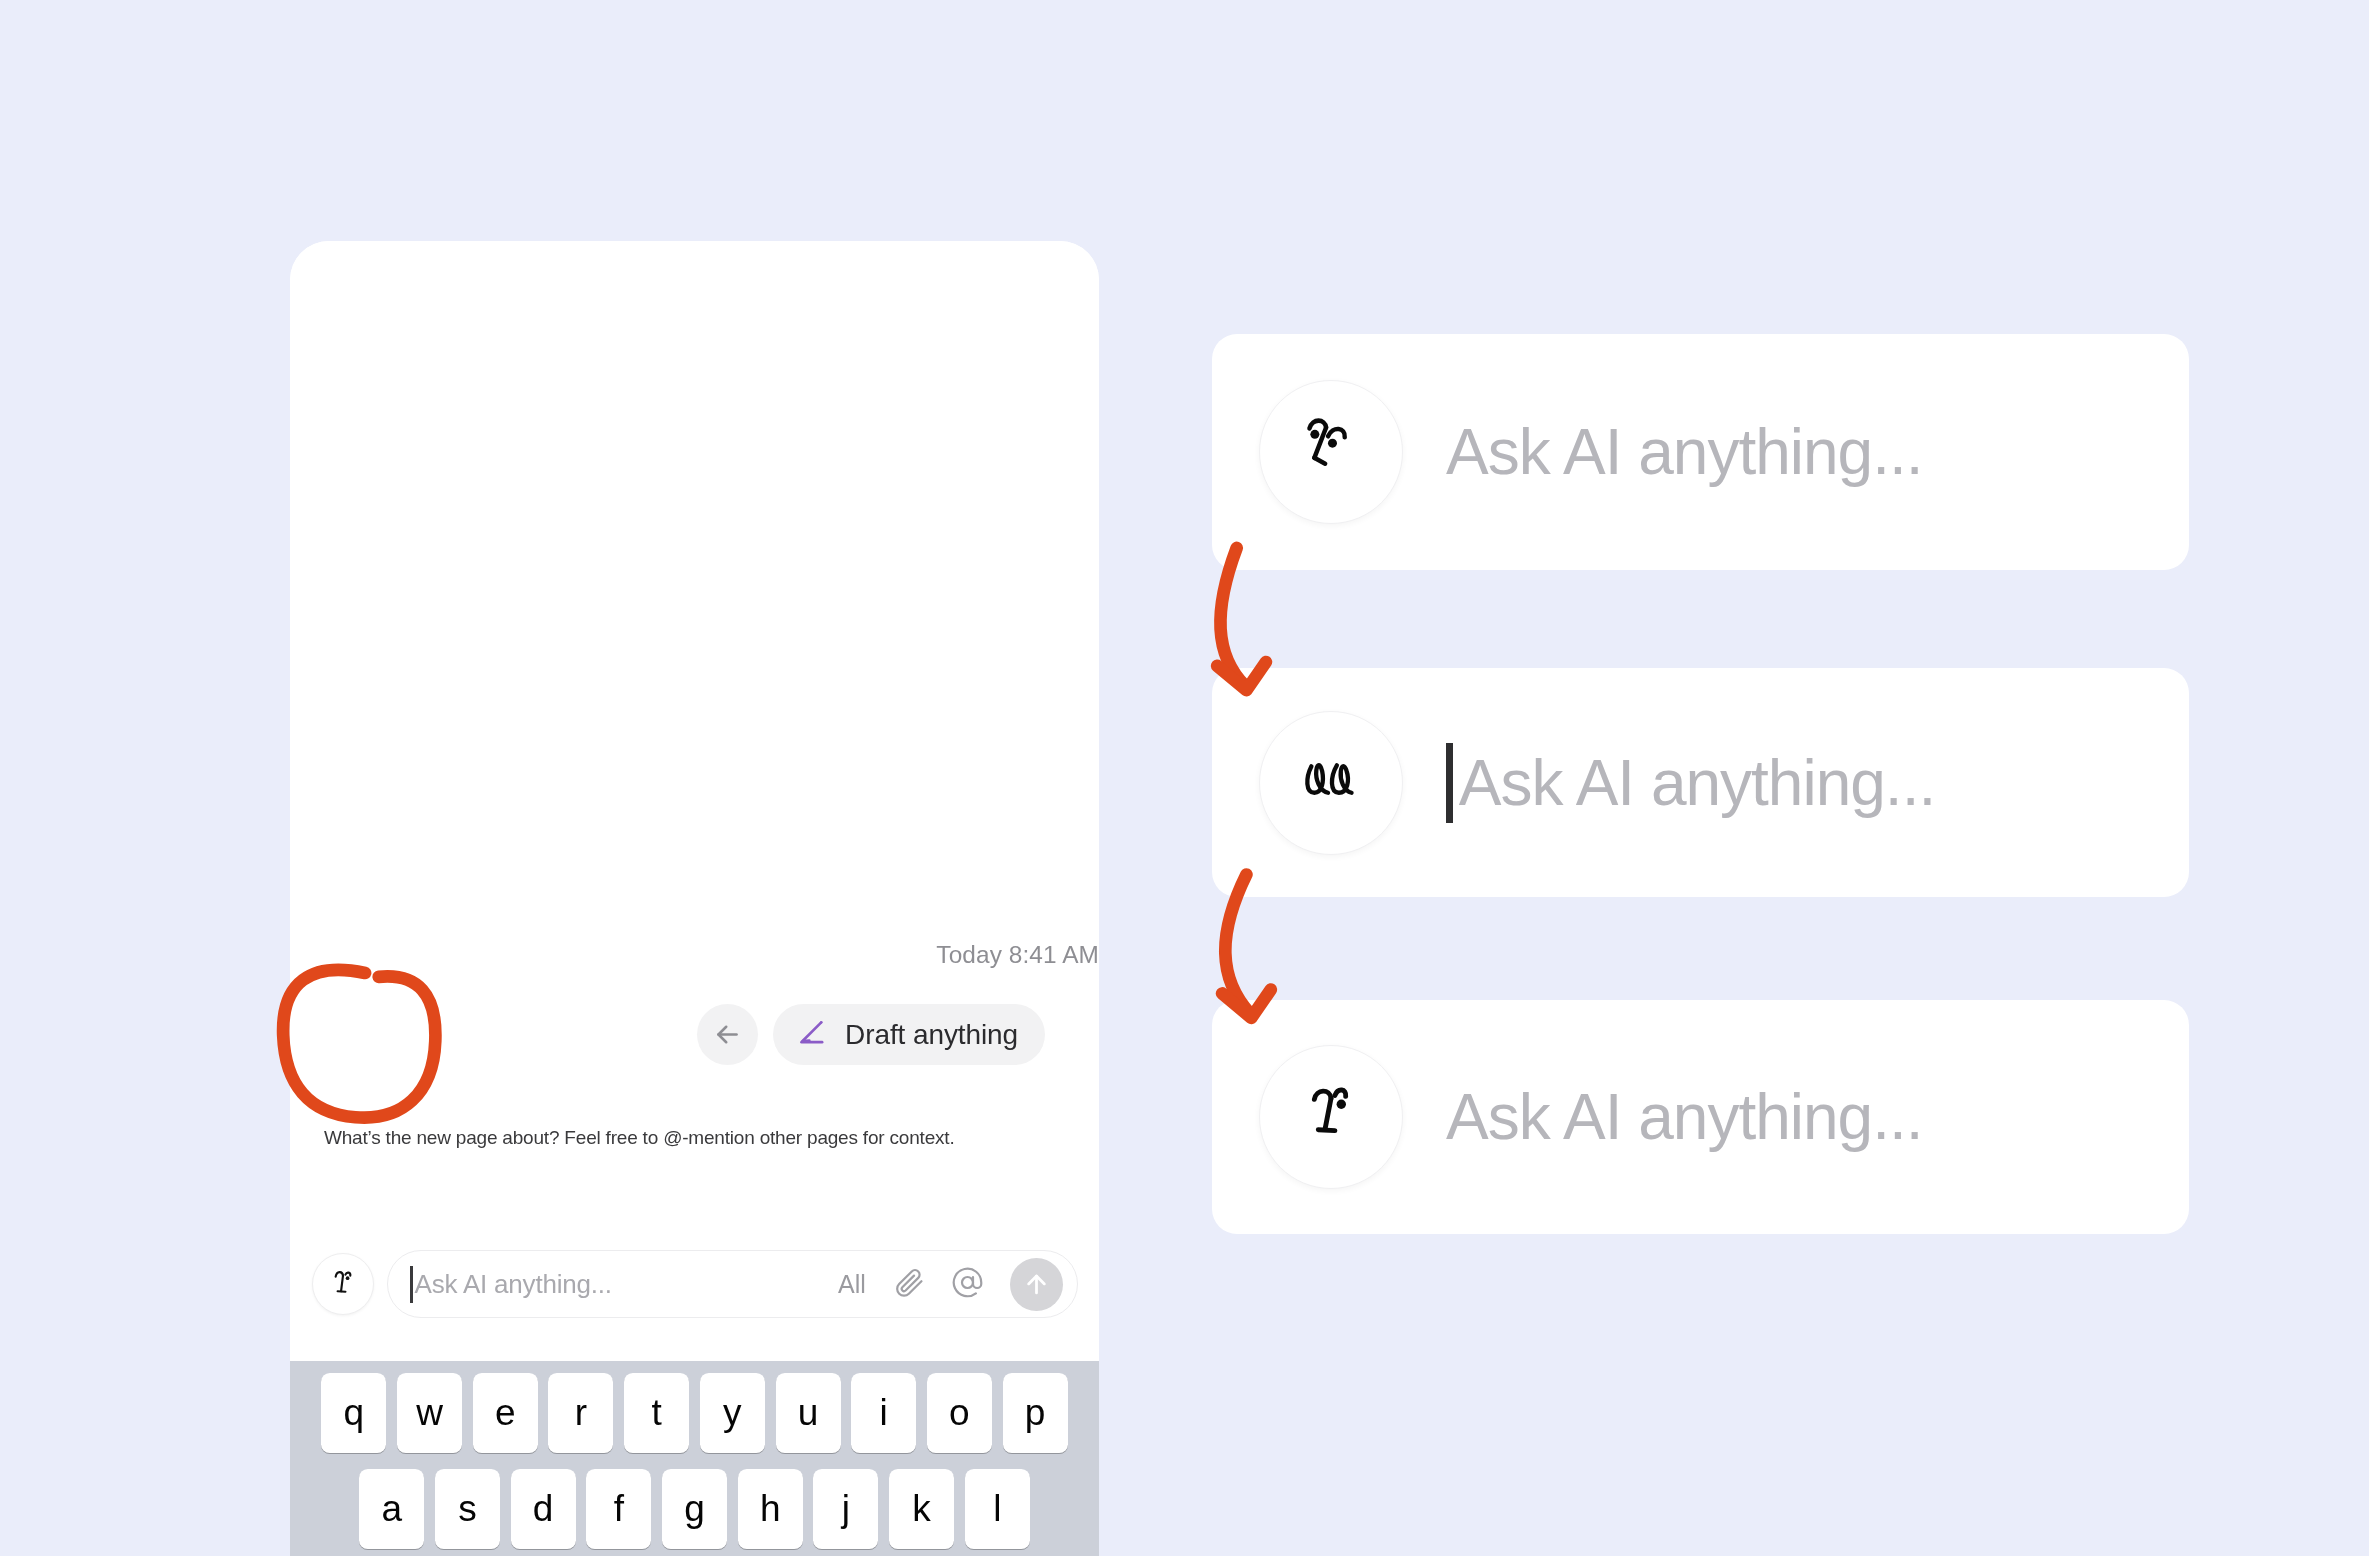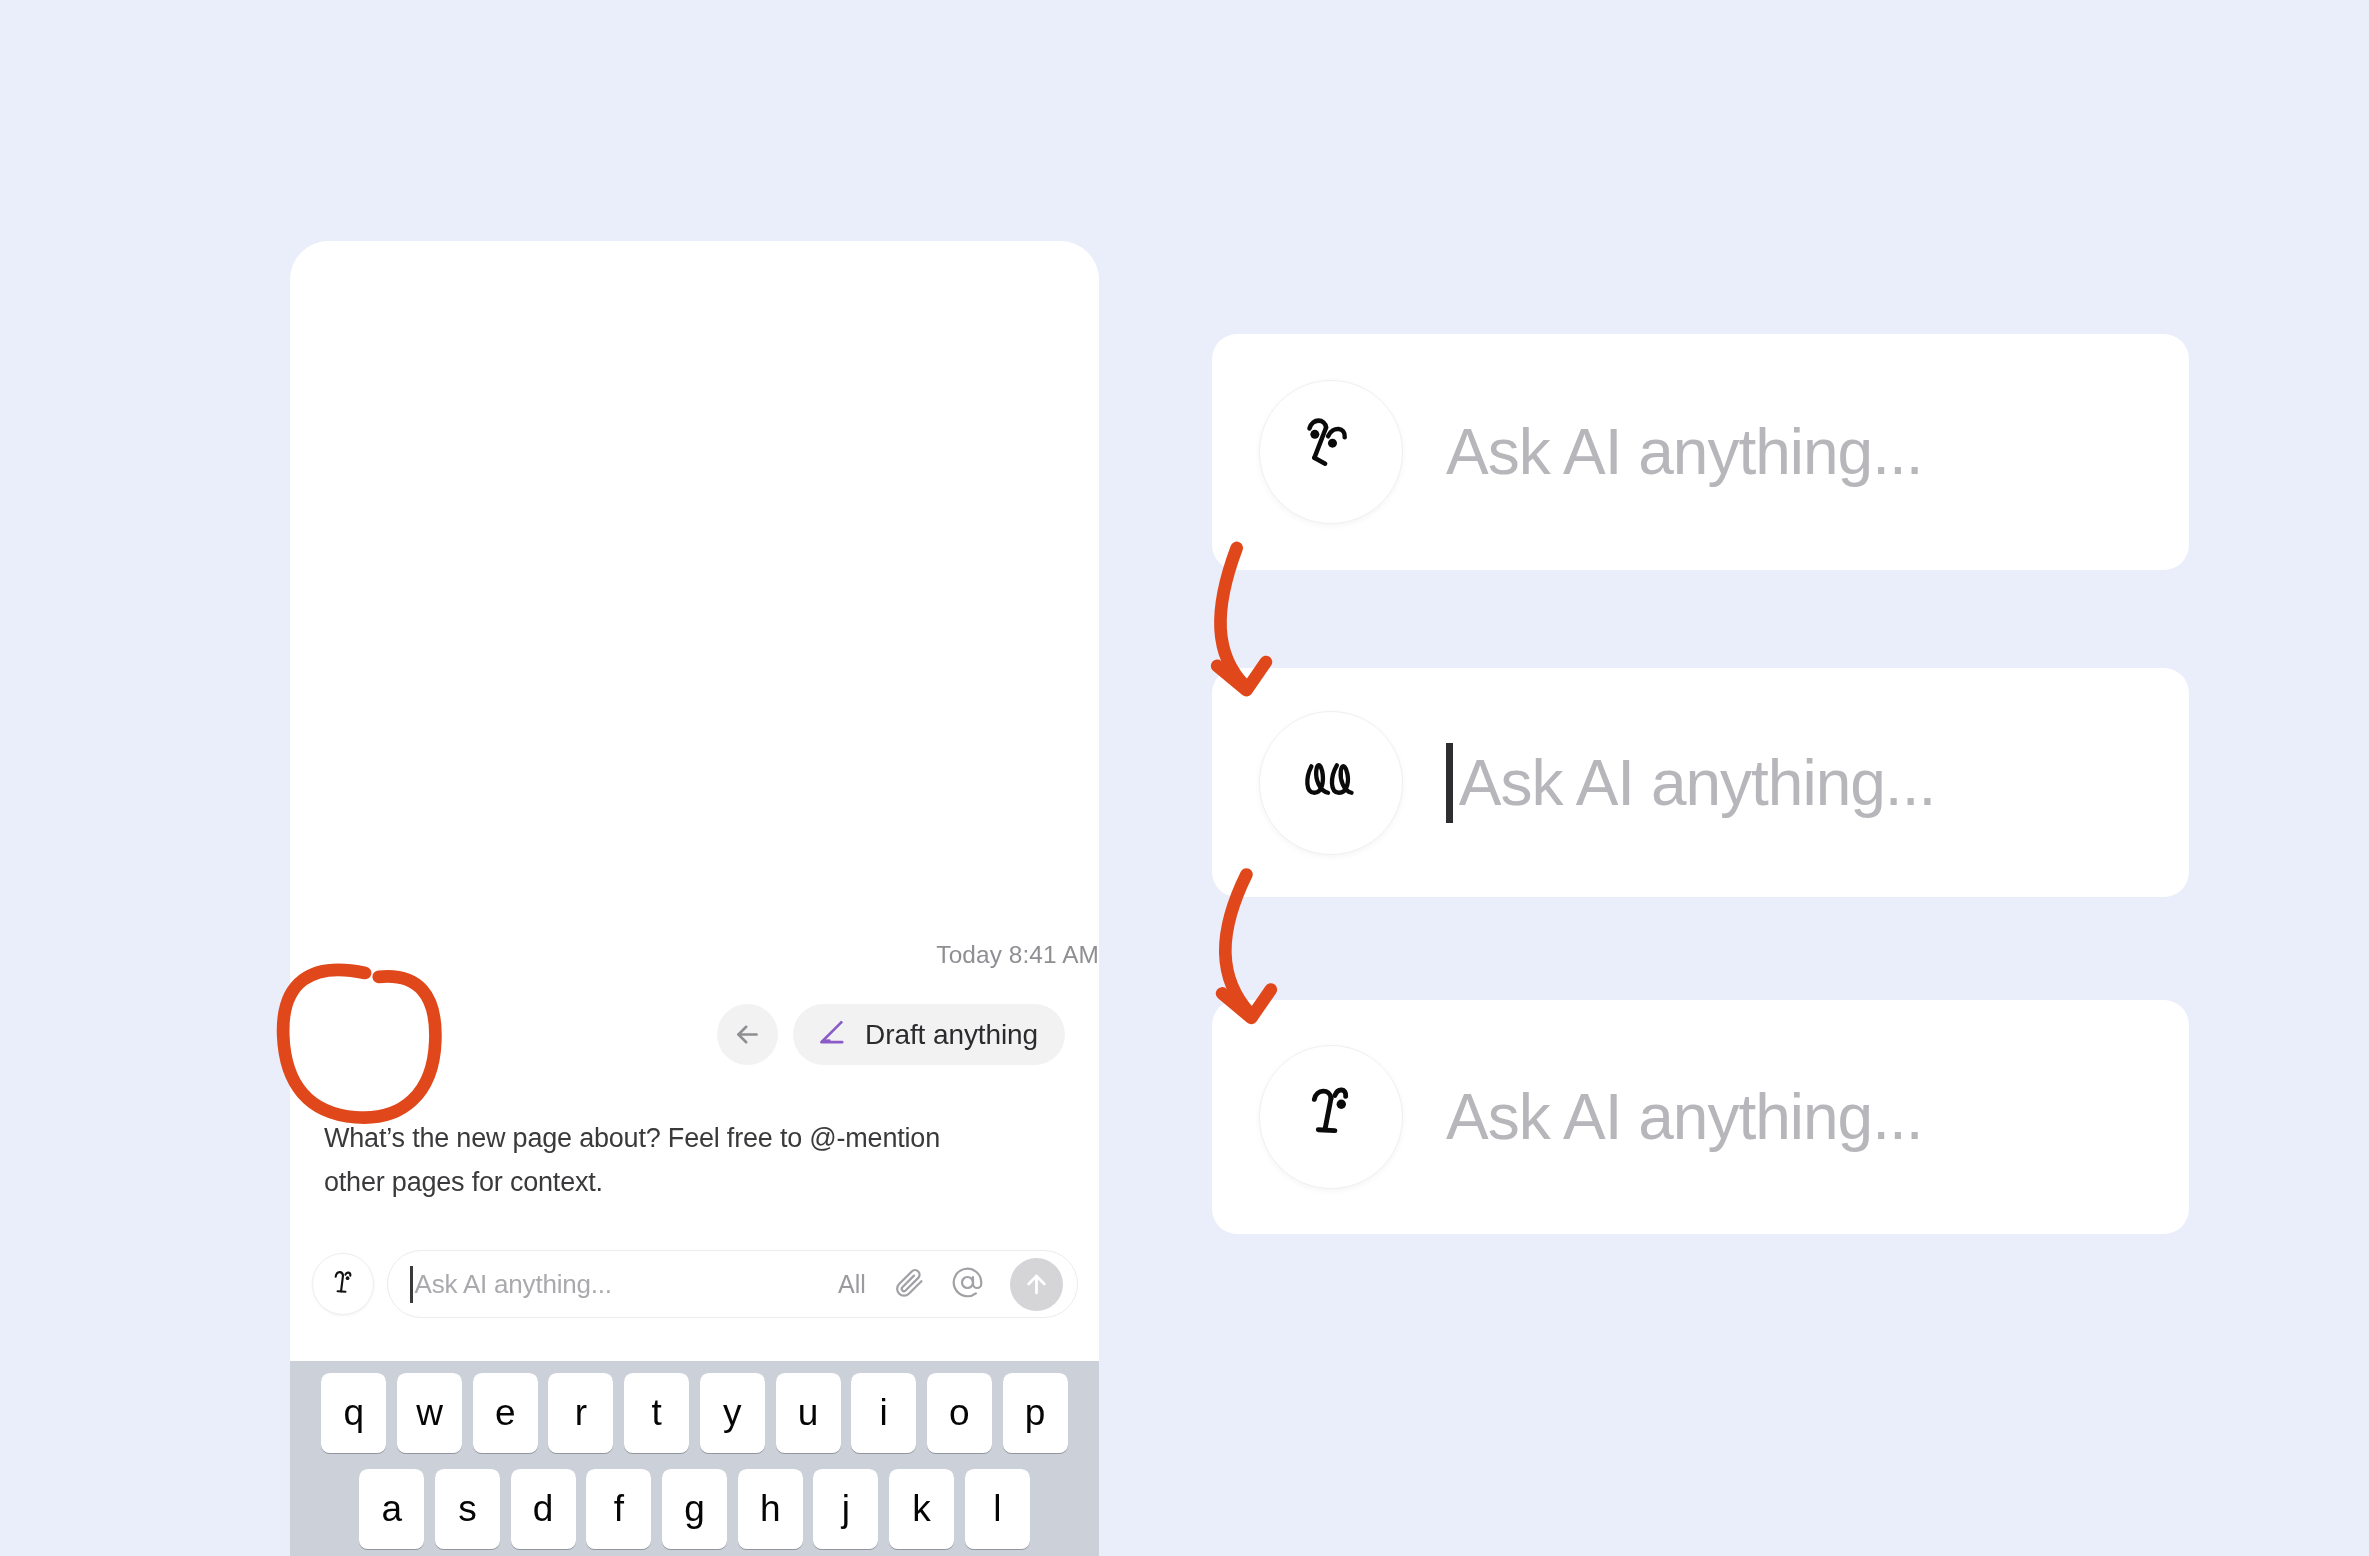--- a/index.html
+++ b/index.html
@@ -49,21 +49,21 @@
     letter-spacing: 0.1px;
   }
   .chip-row {
     position: absolute;
     top: 763px;
     left: 0; right: 0;
     display: flex;
     justify-content: flex-end;
     align-items: center;
     gap: 15.6px;
-    padding-right: 34px;
+    padding-right: 54px;
   }
   .back-circle {
     width: 61px; height: 61px;
     border-radius: 50%;
     background: #f2f2f3;
     display: flex; align-items: center; justify-content: center;
     flex: 0 0 auto;
   }
   .back-circle svg { display:block; }
   .draft-chip {
@@ -78,21 +78,21 @@
   .draft-chip .label {
     font-size: 28px;
     color: #2b2b2e;
     letter-spacing: -0.1px;
   }
   .prompt-text {
     position: absolute;
     top: 875px;
     left: 34px;
     width: 644px;
-    font-size: 27px;
+    font-size: 19px;
     line-height: 44px;
     color: #3a3a3c;
     letter-spacing: -0.2px;
   }
   
   .input-bar {
     position: absolute;
     top: 1005px;
     left: 21.5px;
     right: 21.5px;

